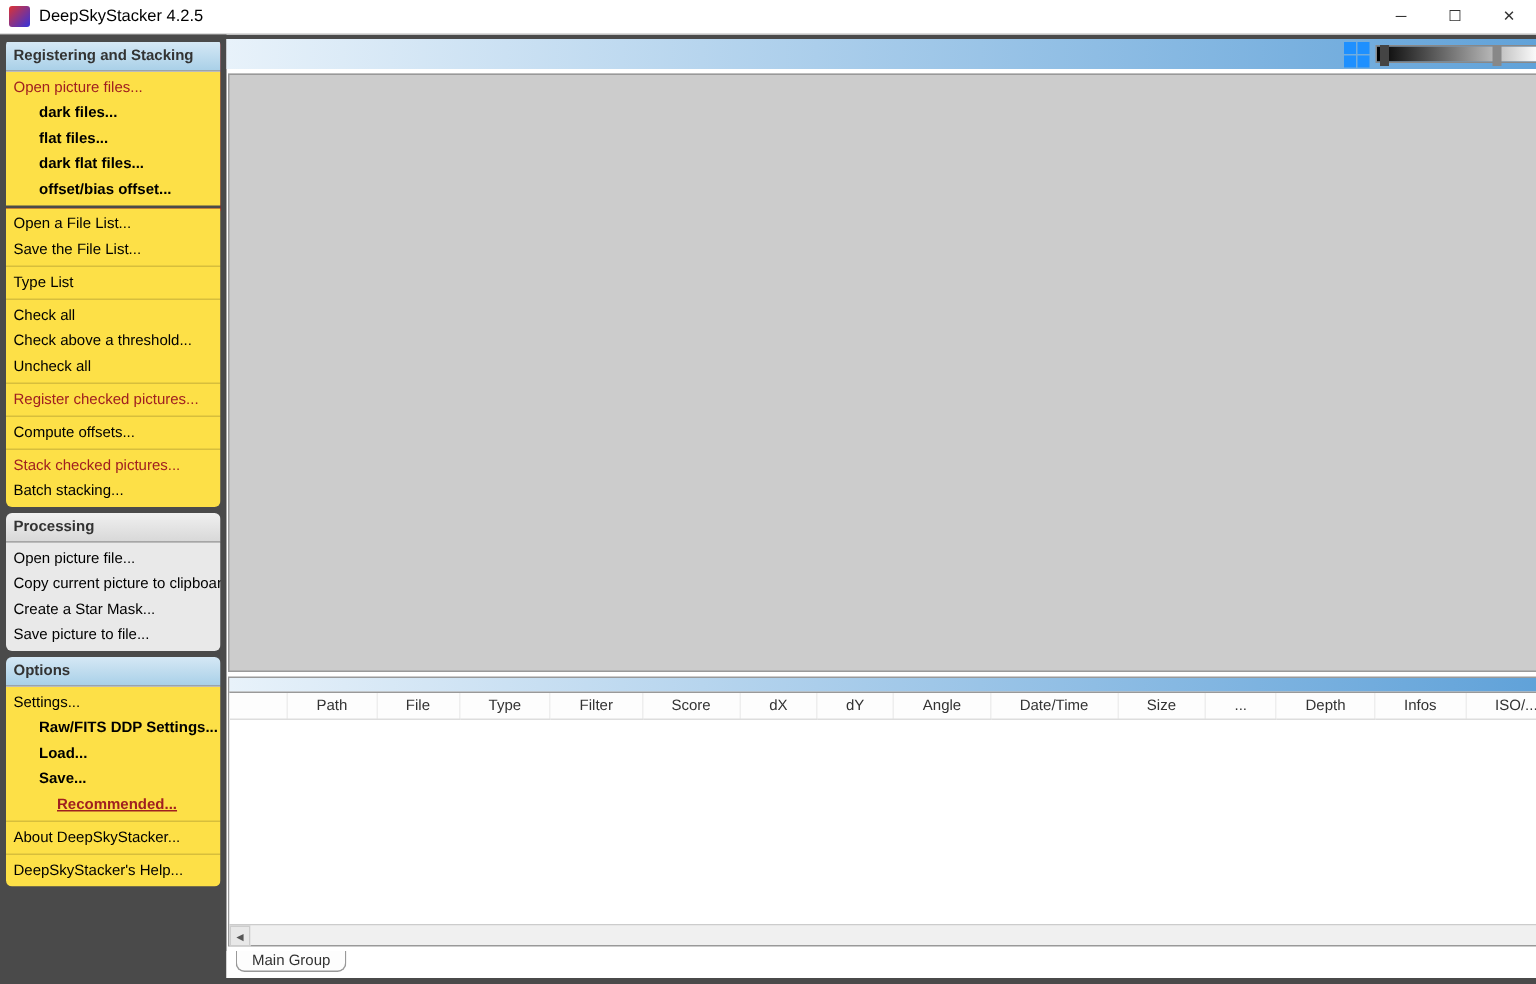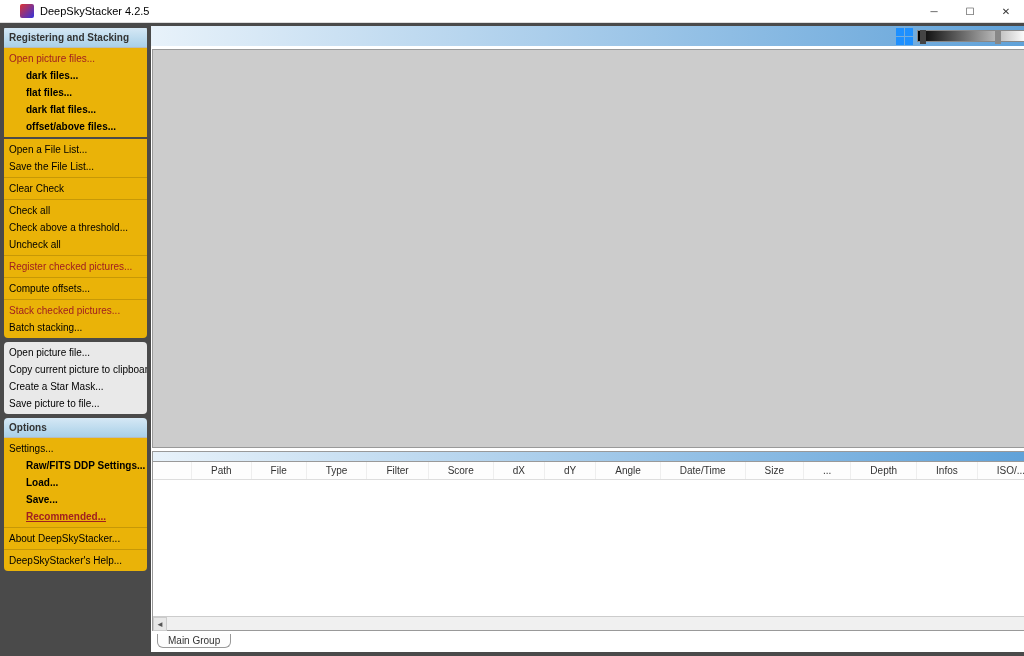--- a/index.html
+++ b/index.html
@@ -1,35 +1,35 @@
 <!DOCTYPE html>
 <html><head>
 <meta charset="utf-8">
 <style>
 * { margin: 0; padding: 0; box-sizing: border-box; font-family: "Segoe UI", Tahoma, sans-serif; }
 body { width: 1024px; height: 656px; background: #4a4a4a; overflow: hidden; }
 
-.titlebar { height: 23px; background: #fff; display: flex; align-items: center; padding-left: 20px; font-size: 11px; color: #000; border-bottom: 1px solid #ddd; }
+.titlebar { height: 23px; background: #fff; display: flex; align-items: center; padding-left: 6px; font-size: 11px; color: #000; border-bottom: 1px solid #ddd; }
 .titlebar .app-icon { width: 14px; height: 14px; margin-right: 6px; background: linear-gradient(135deg, #d33 0%, #33d 100%); border-radius: 2px; }
 .titlebar .controls { margin-left: auto; display: flex; }
 .titlebar .controls div { width: 36px; height: 22px; display: flex; align-items: center; justify-content: center; font-size: 10px; color: #333; }
 
 .main-area { display: flex; height: 633px; }
 
 
 .sidebar { width: 151px; background: #4a4a4a; padding: 3px 4px; display: flex; flex-direction: column; gap: 4px; }
 .panel { border-radius: 4px; overflow: hidden; font-size: 10px; }
 .panel-header { padding: 4px 5px; font-weight: bold; color: #333; background: linear-gradient(to bottom, #f0f0f0, #d8d8d8); border-bottom: 1px solid #bbb; }
 .panel-header.blue { background: linear-gradient(to bottom, #d5e8f5, #a9d0e8); }
-.panel-body { background: #eab308; padding: 2px 0; }
+.panel-body { background: #fde047; padding: 2px 0; }
 .panel-body.grey { background: #e9e9e9; }
 .panel-item { padding: 2px 5px; line-height: 13px; color: #000; cursor: pointer; white-space: nowrap; }
 .panel-item.indent { padding-left: 22px; font-weight: bold; }
 .panel-item.red { color: #a02020; }
-.panel-item.underline { text-decoration: underline; }
+.panel-item.underline { text-decoration: underline; margin-left: 12px; }
 .panel-sep { height: 1px; background: rgba(0,0,0,0.15); margin: 2px 0; }
 .red-outline { border: 2px solid #c00; border-radius: 3px; margin: -2px; padding: 2px 0 2px 0; }
 
 
 .content { flex: 1; background: #fff; display: flex; flex-direction: column; margin: 3px 4px 4px 0; gap: 3px; }
 
 .topbar { height: 20px; background: linear-gradient(to right, #e8f2fa 0%, #5da0d8 100%); display: flex; align-items: center; justify-content: flex-end; padding-right: 4px; gap: 4px; }
 .topbar .grid-icon { display: grid; grid-template-columns: 8px 8px; grid-template-rows: 8px 8px; gap: 1px; }
 .topbar .grid-icon div { background: #1e90ff; }
 .topbar .slider { width: 110px; height: 12px; background: linear-gradient(to right, #000, #fff); position: relative; border: 1px solid #888; }
@@ -68,43 +68,44 @@
   <div class="sidebar">
 
     <div class="panel">
       <div class="red-outline">
         <div class="panel-header blue">Registering and Stacking</div>
         <div class="panel-body">
           <div class="panel-item red">Open picture files...</div>
           <div class="panel-item indent">dark files...</div>
           <div class="panel-item indent">flat files...</div>
           <div class="panel-item indent">dark flat files...</div>
-          <div class="panel-item indent">offset/above files...</div>
+          <div class="panel-item indent">offset/bias offset...</div>
         </div>
       </div>
       <div class="panel-body">
         <div class="panel-item">Open a File List...</div>
         <div class="panel-item">Save the File List...</div>
         <div class="panel-sep"></div>
-        <div class="panel-item">Clear Check</div>
+        <div class="panel-item">Type List</div>
         <div class="panel-sep"></div>
         <div class="panel-item">Check all</div>
         <div class="panel-item">Check above a threshold...</div>
         <div class="panel-item">Uncheck all</div>
         <div class="panel-sep"></div>
         <div class="panel-item red">Register checked pictures...</div>
         <div class="panel-sep"></div>
         <div class="panel-item">Compute offsets...</div>
         <div class="panel-sep"></div>
         <div class="panel-item red">Stack checked pictures...</div>
         <div class="panel-item">Batch stacking...</div>
       </div>
     </div>
 
     <div class="panel">
+      <div class="panel-header">Processing</div>
       <div class="panel-body grey">
         <div class="panel-item">Open picture file...</div>
         <div class="panel-item">Copy current picture to clipboard</div>
         <div class="panel-item">Create a Star Mask...</div>
         <div class="panel-item">Save picture to file...</div>
       </div>
     </div>
 
     <div class="panel">
       <div class="panel-header blue">Options</div>

